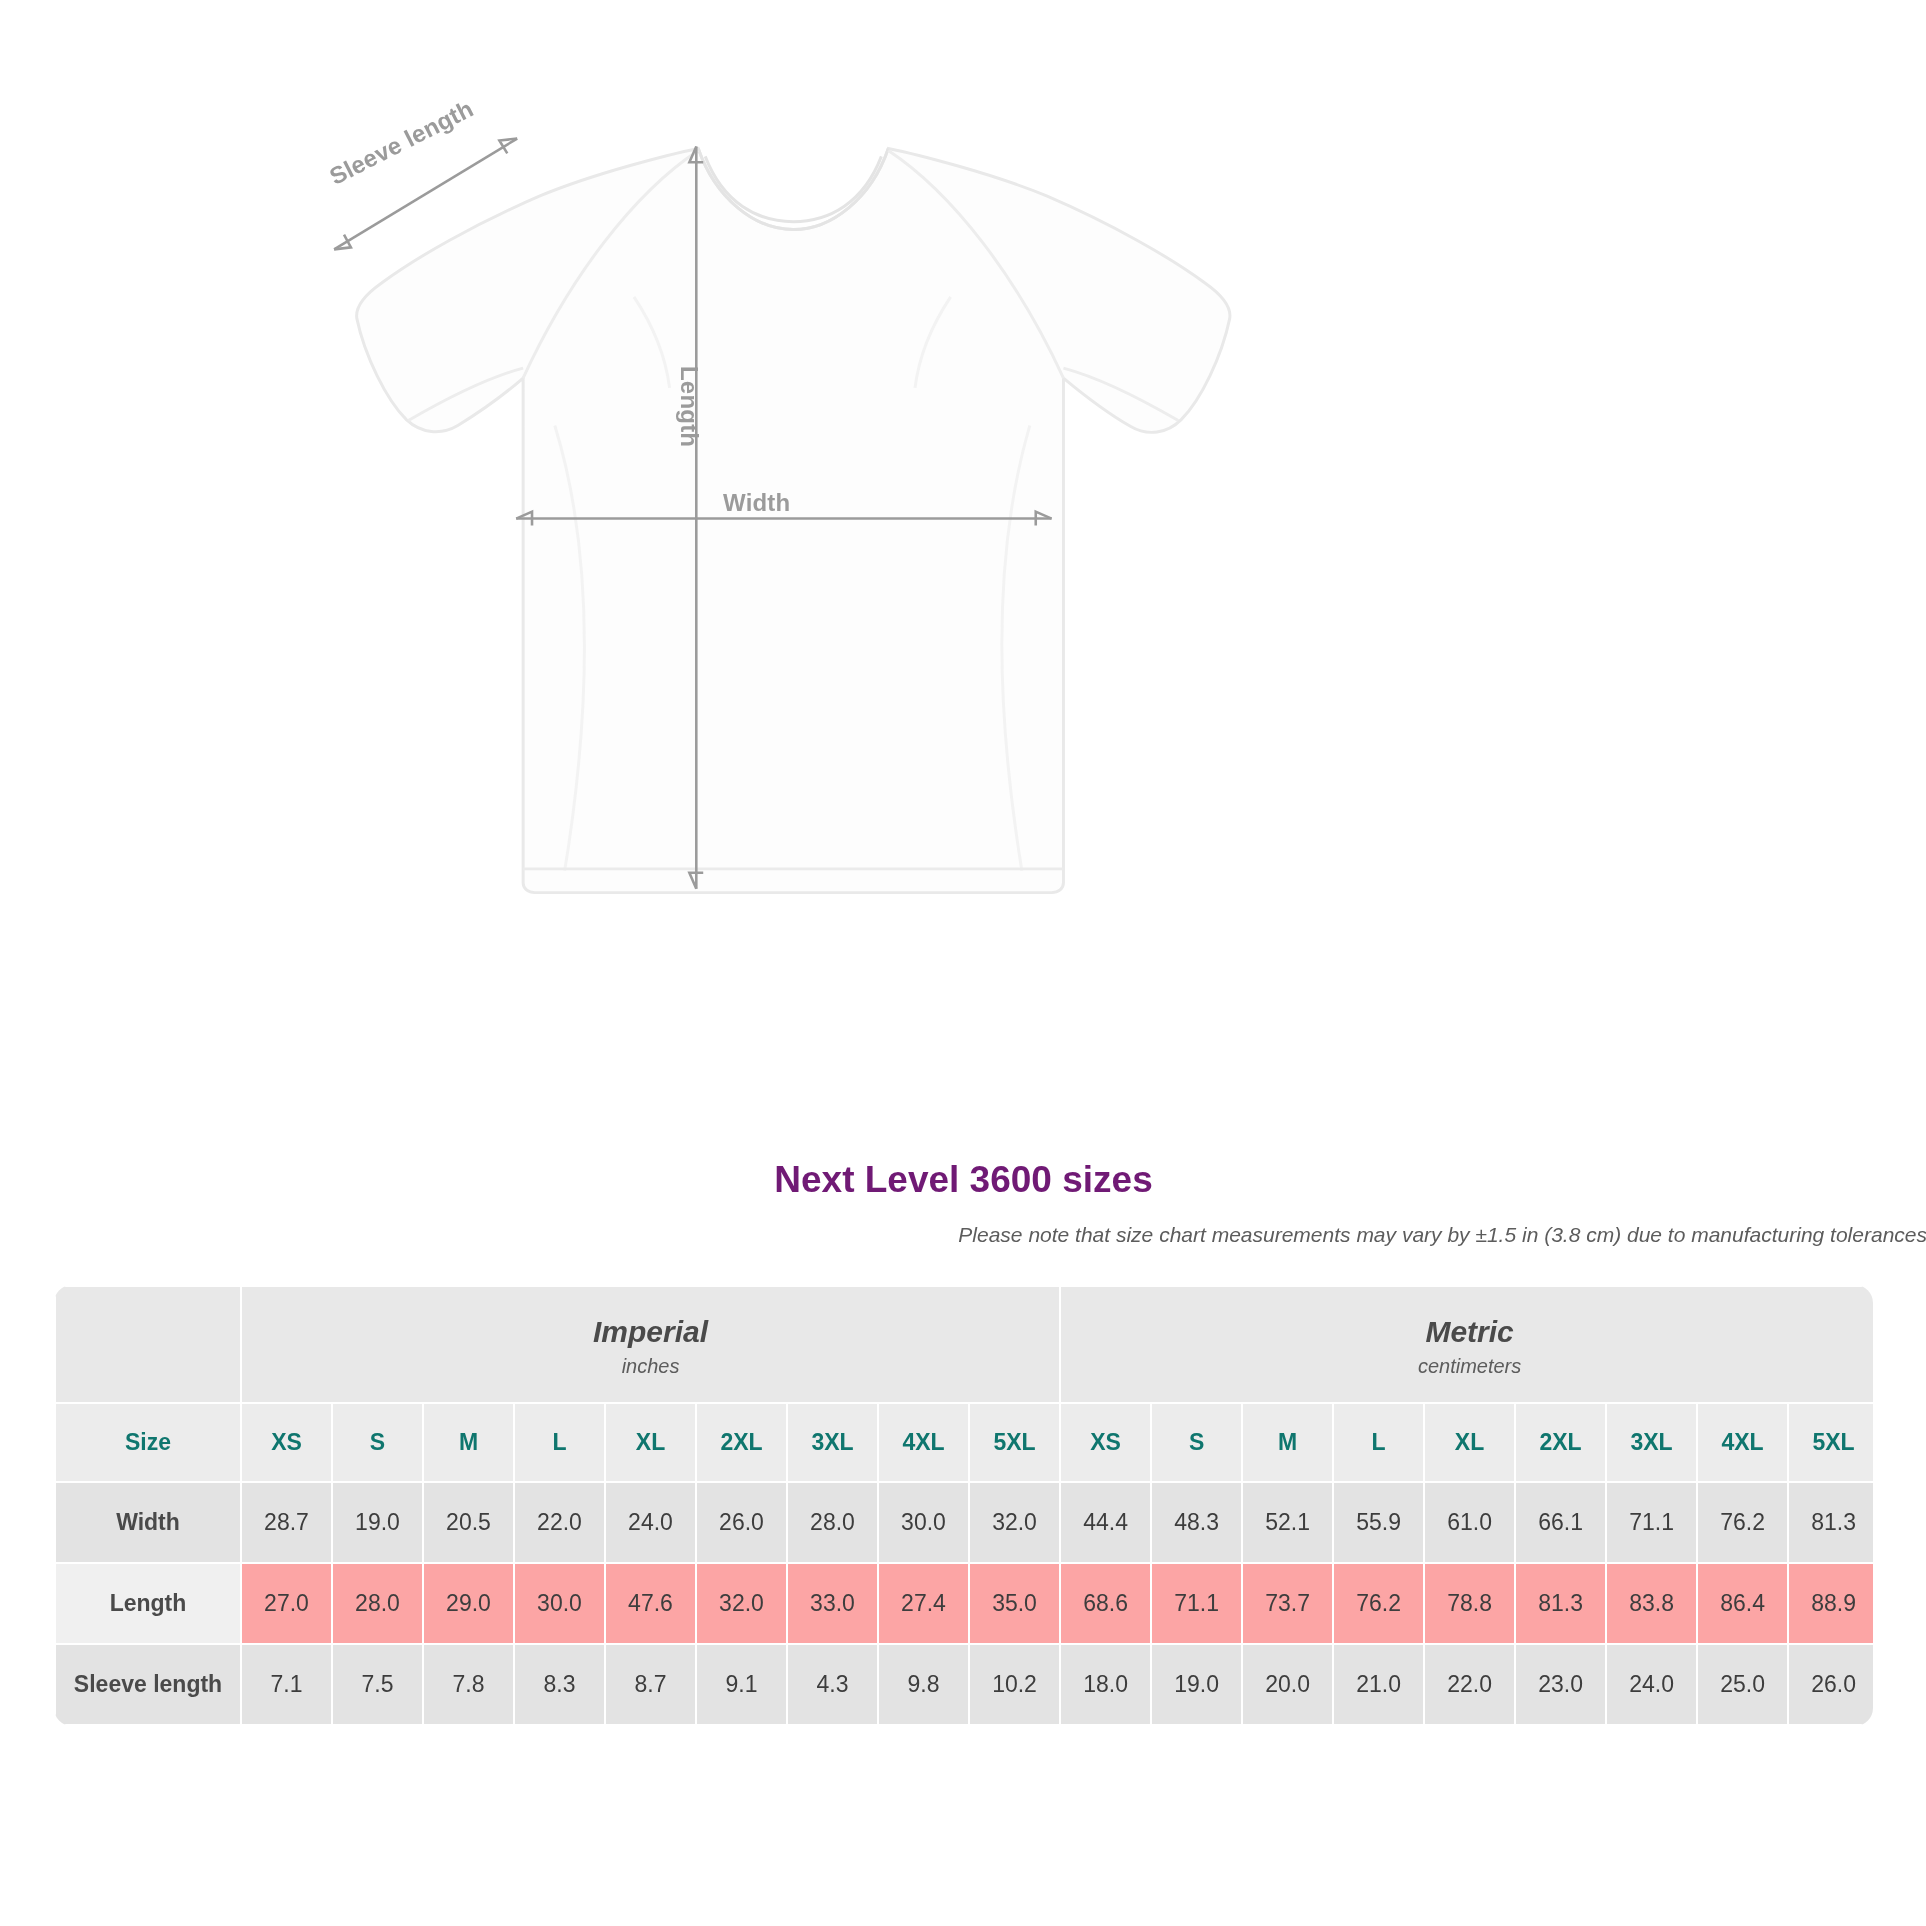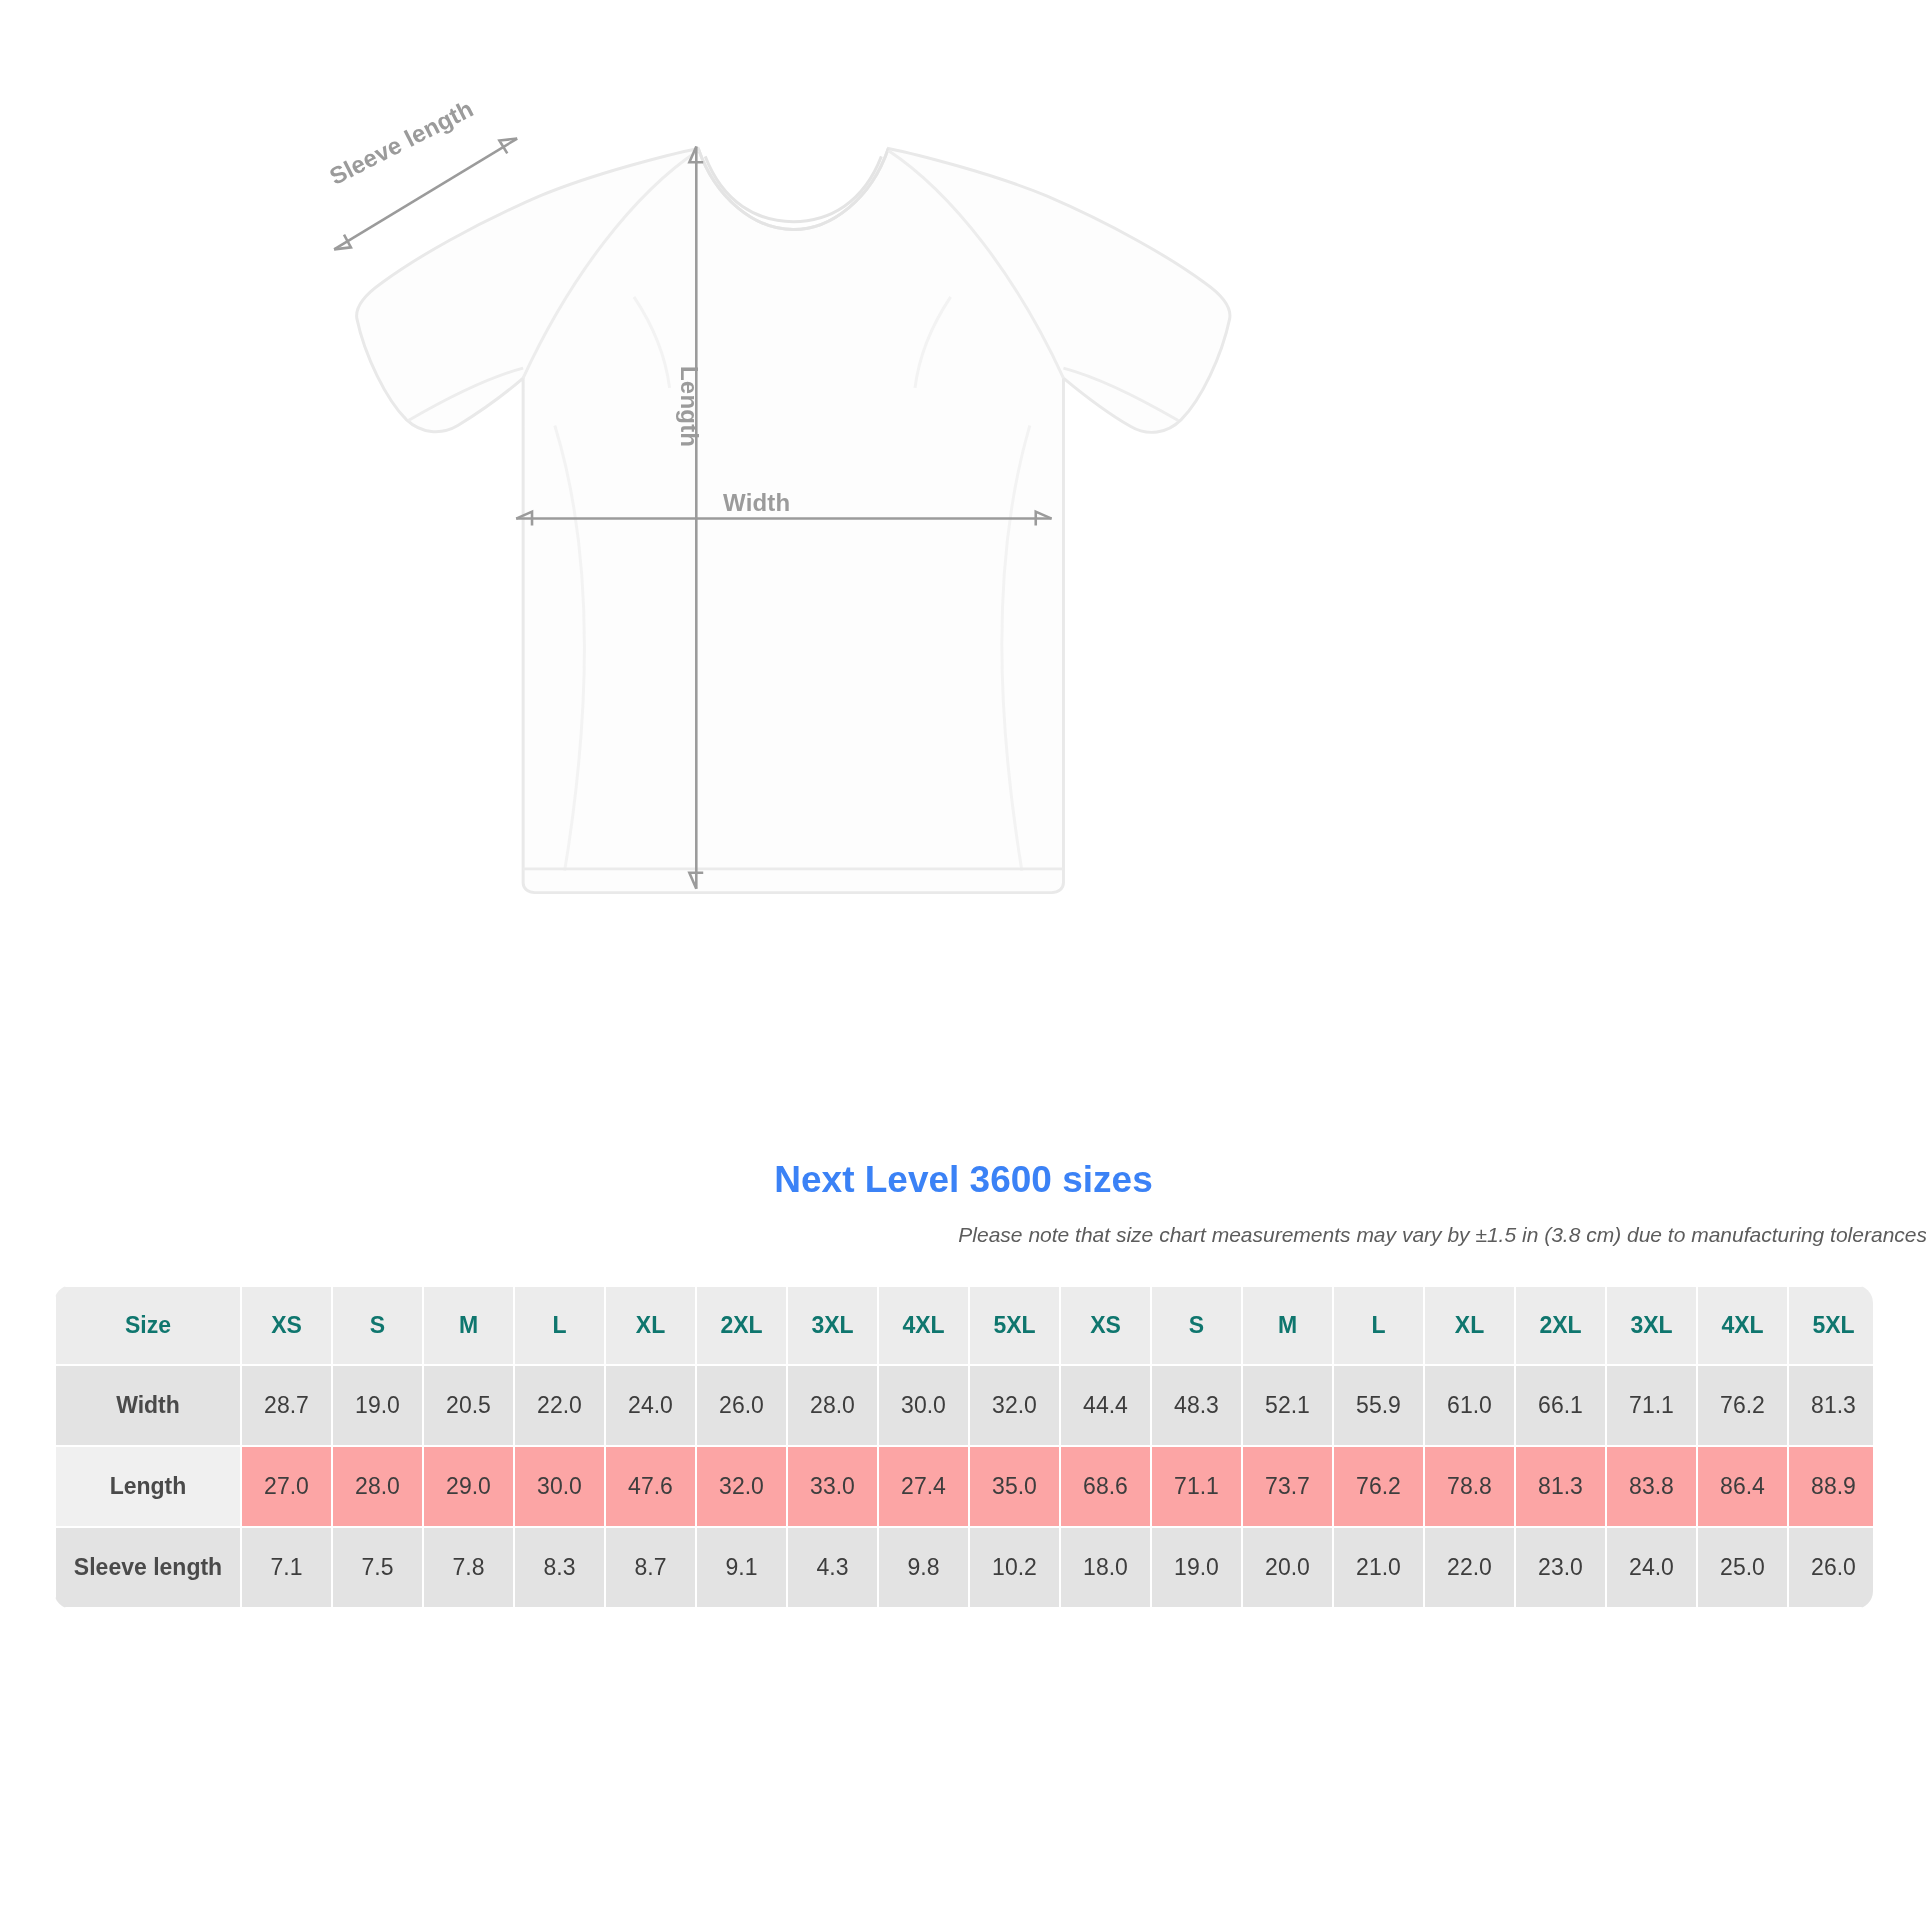--- a/index.html
+++ b/index.html
@@ -56,21 +56,21 @@
   .dim-label.width {
     left: 723px;
     top: 489px;
   }
 
   
   .chart-title {
     text-align: center;
     font-size: 37px;
     font-weight: bold;
-    color: #3b82f6;
+    color: #701a75;
     margin-top: 16px;
   }
   .chart-note {
     text-align: right;
     font-size: 21px;
     font-style: italic;
     color: #5c5c5c;
     margin-top: 22px;
   }
 
@@ -239,20 +239,31 @@
           <col class="data-col">
           <col class="data-col">
           <col class="data-col">
           <col class="data-col">
         <col class="data-col">
           <col class="data-col">
           <col class="data-col">
           <col class="data-col">
       </colgroup>
       <tbody>
+        <tr>
+          <td class="unit-head empty"></td>
+          <td class="unit-head" colspan="9">
+            <div class="unit-name">Imperial</div>
+            <div class="unit-sub">inches</div>
+          </td>
+          <td class="unit-head" colspan="9">
+            <div class="unit-name">Metric</div>
+            <div class="unit-sub">centimeters</div>
+          </td>
+        </tr>
 
         <tr class="head-row">
           <td class="rowlabel">Size</td>
           <td>XS</td>
           <td>S</td>
           <td>M</td>
           <td>L</td>
           <td>XL</td>
           <td>2XL</td>
           <td>3XL</td>

